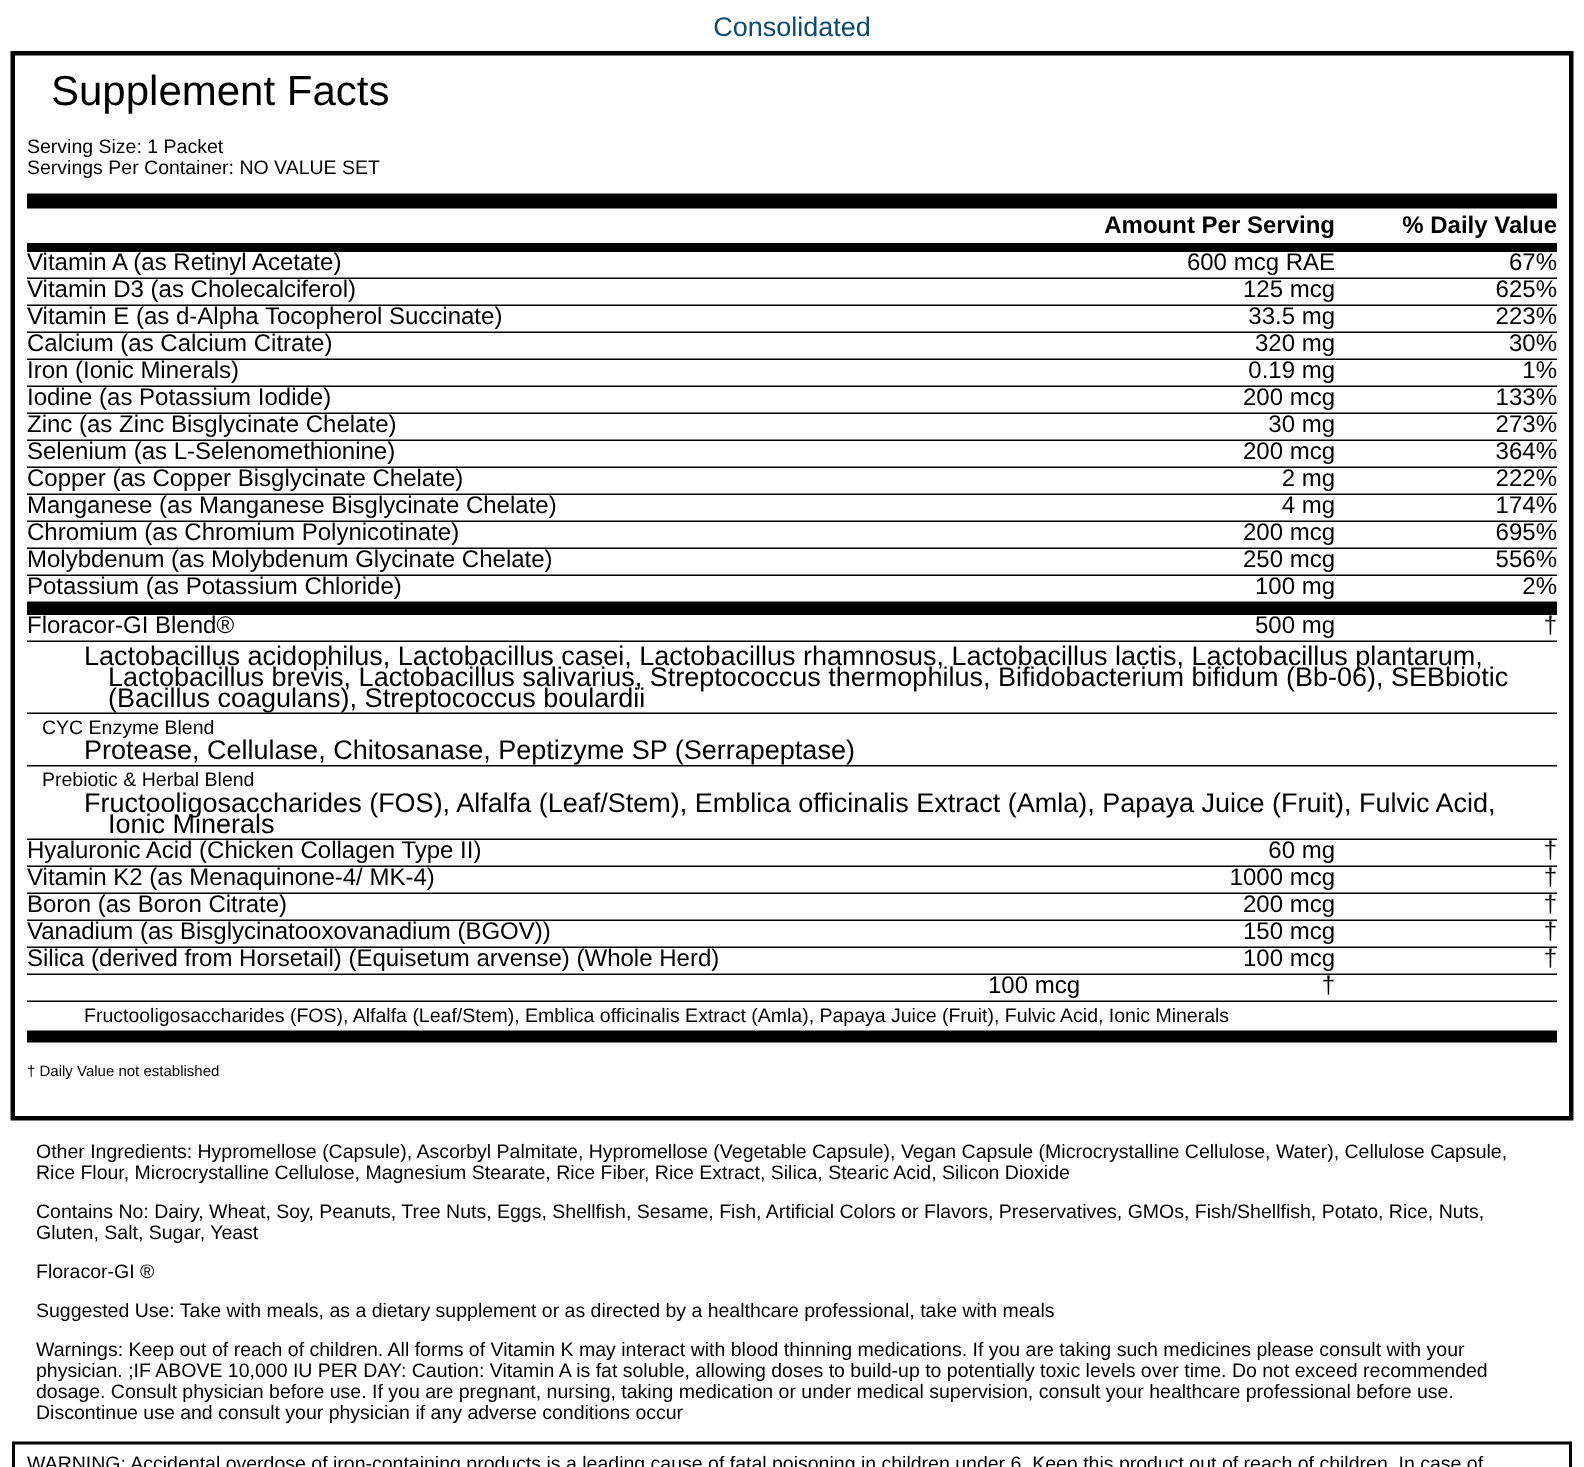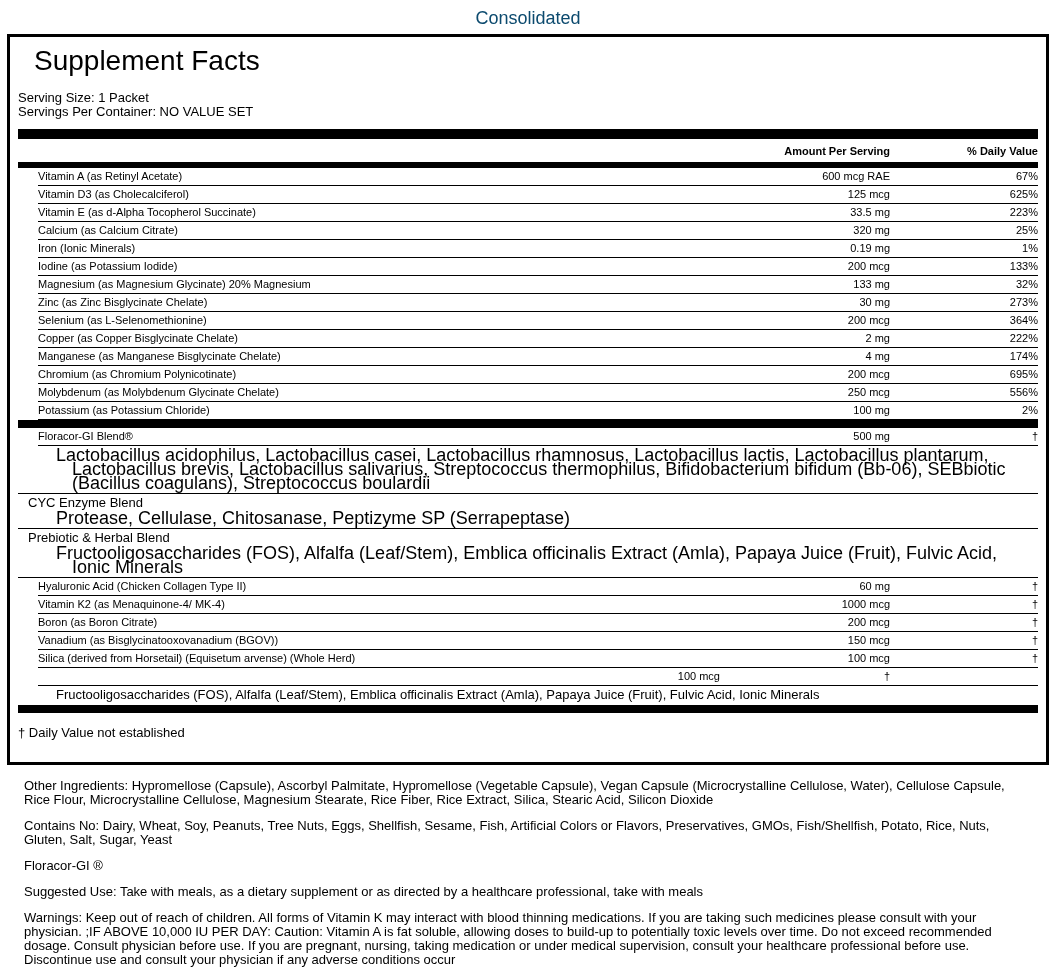--- a/index.html
+++ b/index.html
@@ -27,46 +27,45 @@
     margin: 2px 16px 14px;
   }
   .serving-line { font-size: 13px; line-height: 14px; }
   .bar { background: #000; }
   .bar-thick { height: 10px; margin-top: 10px; }
   .bar-mid { height: 6px; }
   .bar-end { height: 8px; }
   .row {
     display: grid;
     grid-template-columns: 1fr 170px 148px;
-    font-size: 11px;
+    font-size: 16px;
     line-height: 14px;
     padding: 1px 0 2px;
     border-bottom: 1px solid #000;
-    margin-left: 20px;
   }
   .row .cell-amount, .row .cell-dv { text-align: right; white-space: nowrap; }
   .header-row { font-weight: bold; padding: 5px 0 4px; border-bottom: none; }
   .group { border-bottom: 1px solid #000; padding: 1px 0 2px; }
   .group-label { font-size: 13px; line-height: 15px; padding-left: 10px; }
   .group-items {
     font-size: 18px;
     line-height: 14px;
     padding-left: 54px;
     text-indent: -16px;
     padding-top: 1px;
     padding-bottom: 1px;
   }
   .trailing-note {
     font-size: 13px;
     line-height: 14px;
     padding: 2px 0 3px 54px;
     text-indent: -16px;
   }
   .footnote {
-    font-size: 13px;
+    font-size: 10px;
     line-height: 14px;
     margin: 13px 0 16px;
   }
   .footer { margin: 14px 8px 0; }
   .footer p {
     font-size: 13px;
     line-height: 14px;
     margin: 0 16px 12px;
   }
   .warning-box {
@@ -108,36 +107,31 @@
     <div class="cell-dv">625%</div>
   </div>
   <div class="row">
     <div class="cell-name">Vitamin E (as d-Alpha Tocopherol Succinate)</div>
     <div class="cell-amount">33.5 mg</div>
     <div class="cell-dv">223%</div>
   </div>
   <div class="row">
     <div class="cell-name">Calcium (as Calcium Citrate)</div>
     <div class="cell-amount">320 mg</div>
-    <div class="cell-dv">25%</div>
+    <div class="cell-dv">30%</div>
   </div>
   <div class="row">
     <div class="cell-name">Iron (Ionic Minerals)</div>
     <div class="cell-amount">0.19 mg</div>
     <div class="cell-dv">1%</div>
   </div>
   <div class="row">
     <div class="cell-name">Iodine (as Potassium Iodide)</div>
     <div class="cell-amount">200 mcg</div>
     <div class="cell-dv">133%</div>
-  </div>
-  <div class="row">
-    <div class="cell-name">Magnesium (as Magnesium Glycinate) 20% Magnesium</div>
-    <div class="cell-amount">133 mg</div>
-    <div class="cell-dv">32%</div>
   </div>
   <div class="row">
     <div class="cell-name">Zinc (as Zinc Bisglycinate Chelate)</div>
     <div class="cell-amount">30 mg</div>
     <div class="cell-dv">273%</div>
   </div>
   <div class="row">
     <div class="cell-name">Selenium (as L-Selenomethionine)</div>
     <div class="cell-amount">200 mcg</div>
     <div class="cell-dv">364%</div>

